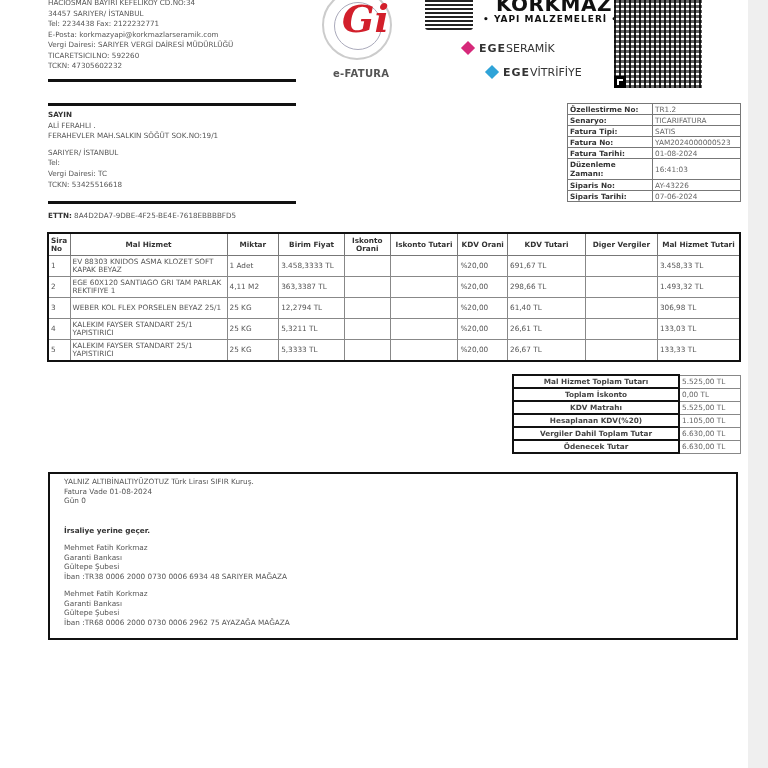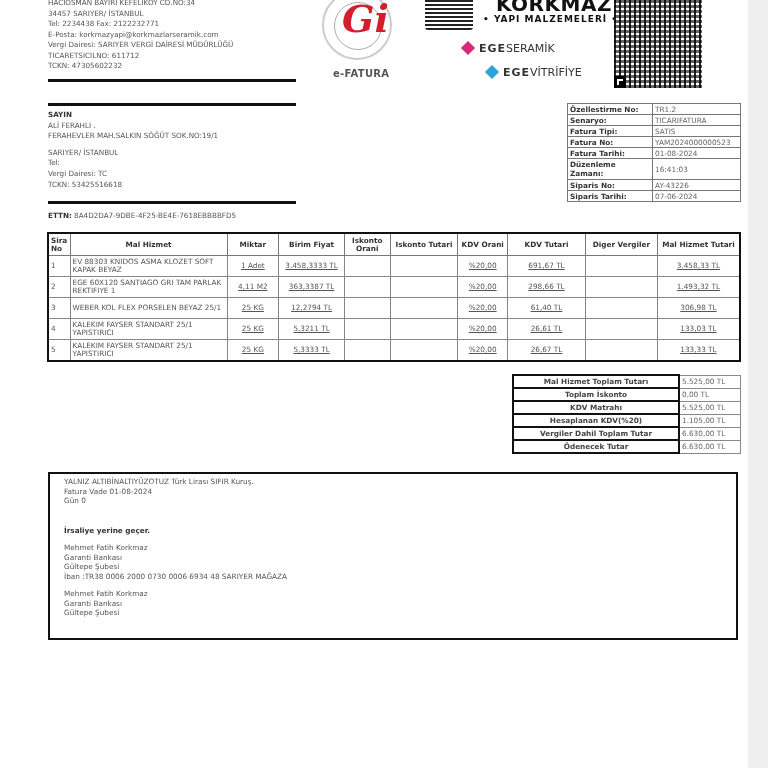--- a/index.html
+++ b/index.html
@@ -44,21 +44,21 @@
   table { border-collapse:collapse; }
   .info { position:absolute; left:567px; top:103px; width:174px; border:1.5px solid #222; font-size:7.3px;padding-left:27px; }
   .info td { border:1px solid #777; padding:0 2px; height:10px; line-height:9px; }
   .info td.k { font-weight:bold; color:#333; width:80px; }
   .info td.v { color:#666; }
 
   
   .items { position:absolute; left:47px; top:232px; width:694px; border:2px solid #111; font-size:7.3px; }
   .items th { border:1px solid #777; font-weight:bold; color:#333; height:21px; padding:0 2px; line-height:8px; }
   .items td { border:1px solid #888; height:20px; padding:0 2px; color:#555; line-height:8.5px; }
-  .items td.r { text-align:center;text-decoration:underline; }
+  .items td.r { text-align:left; }
   .items td.l { text-align:left; }
 
   
   .totals { position:absolute; left:512px; top:374px; width:229px; font-size:7.3px; }
   .totals td { height:11px; padding:0 2px; line-height:9px; }
   .totals td.k { border:2px solid #111; font-weight:bold; color:#444; text-align:center; width:160px; }
   .totals td.v { border:1px solid #888; color:#666; text-align:left; }
 
   
   .note { position:absolute; left:48px; top:472px; width:690px; height:168px; border:2px solid #111;
@@ -71,21 +71,21 @@
 <body>
 
 <div class="gray-strip"></div>
 
 <div class="abs seller">
   <div>HACIOSMAN BAYIRI KEFELİKÖY CD.NO:34</div>
   <div>34457 SARIYER/ İSTANBUL</div>
   <div>Tel: 2234438 Fax: 2122232771</div>
   <div>E-Posta: korkmazyapi@korkmazlarseramik.com</div>
   <div>Vergi Dairesi: SARIYER VERGİ DAİRESİ MÜDÜRLÜĞÜ</div>
-  <div>TICARETSICILNO: 611712</div>
+  <div>TICARETSICILNO: 592260</div>
   <div>TCKN: 47305602232</div>
 </div>
 <div class="rule" style="top:79px;"></div>
 <div class="rule" style="top:103px;"></div>
 
 <div class="abs gib">
   <div class="gib-inner"></div>
   <div class="gib-g">Gi</div>
 </div>
 <div class="abs efatura">e-FATURA</div>
@@ -271,13 +271,14 @@
   <div class="bold">İrsaliye yerine geçer.</div>
   <div class="sp"></div>
   <div>Mehmet Fatih Korkmaz</div>
   <div>Garanti Bankası</div>
   <div>Gültepe Şubesi</div>
   <div>İban :TR38 0006 2000 0730 0006 6934 48 SARIYER MAĞAZA</div>
   <div class="sp"></div>
   <div>Mehmet Fatih Korkmaz</div>
   <div>Garanti Bankası</div>
   <div>Gültepe Şubesi</div>
+  <div>İban :TR68 0006 2000 0730 0006 2962 75 AYAZAĞA MAĞAZA</div>
 </div>
 
 </body></html>

